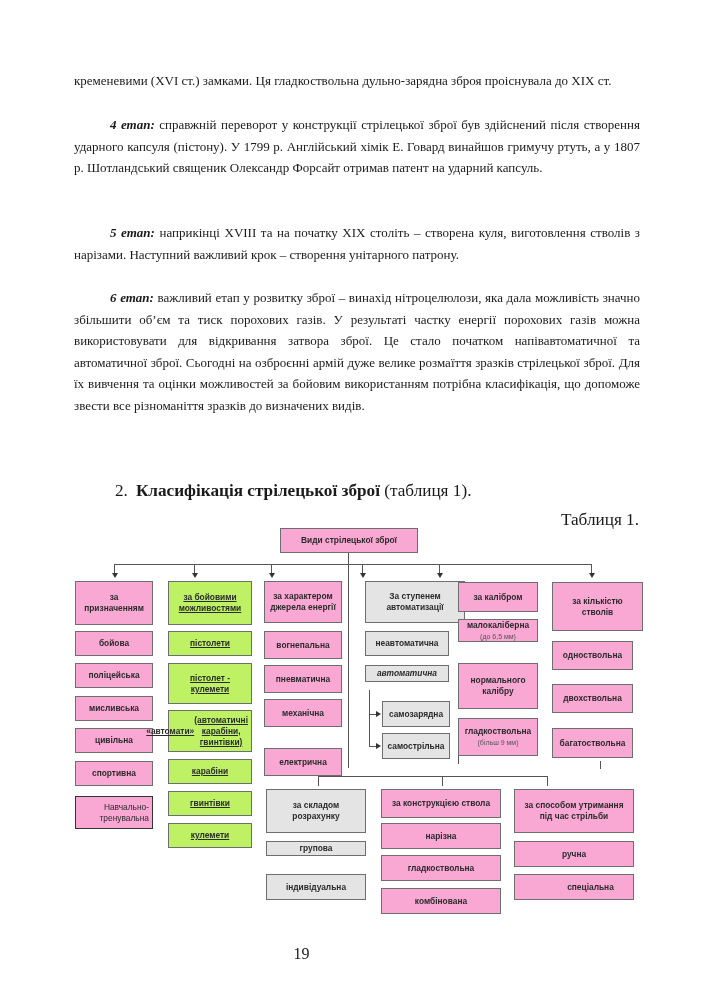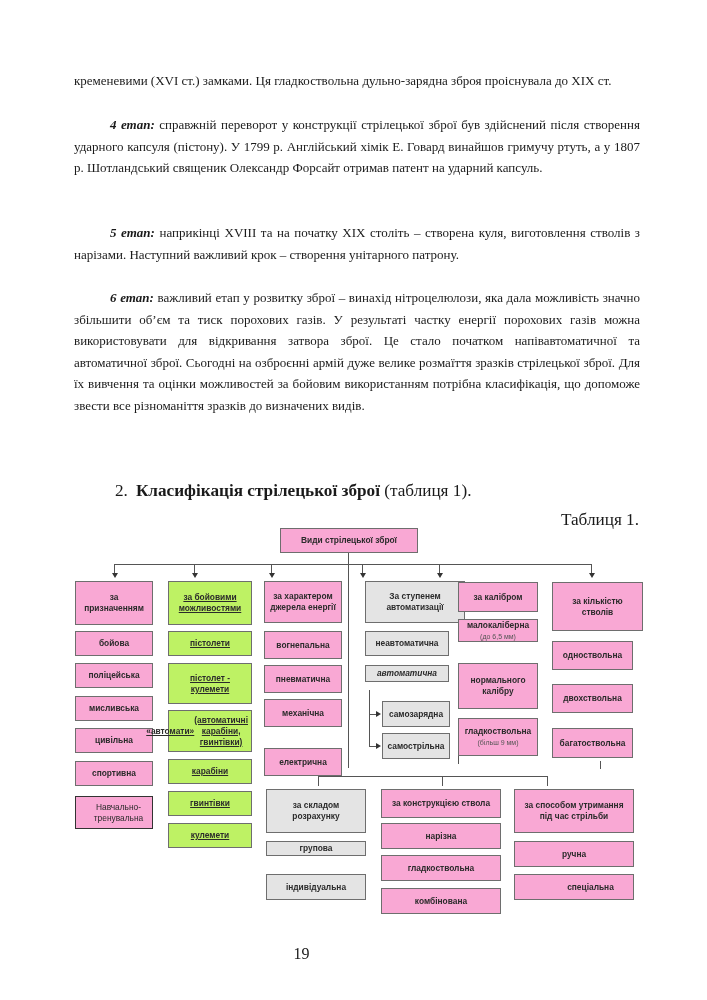--- a/index.html
+++ b/index.html
@@ -8,21 +8,21 @@
   .para .ind { display:inline-block; width:36px; }
   .para b i, .para .stage { font-weight:bold; font-style:italic; }
   .heading { position:absolute; left:115px; top:481px; font-size:17.2px; }
   .heading .num { margin-right:8px; }
   .tablabel { position:absolute; right:68px; top:510px; font-size:17.2px; }
   .pagenum { position:absolute; left:0; width:603px; top:945px; text-align:center; font-size:16px; }
   .box { position:absolute; box-sizing:border-box; border:1.3px solid #6e6e6e; background:#f9a8d4; display:flex; align-items:center; justify-content:center; text-align:center; font-family:"Liberation Sans", sans-serif; font-weight:bold; font-size:8.4px; line-height:11px; color:#2b2b2b; padding:1px 3px; }
   .box.dark { background:#bef264;text-decoration:underline; }
   .box.light { background:#e4e4e4; }
   .box .sub { display:block; font-weight:normal; font-size:7px; color:#555; }
-  .box.plain { font-weight:normal; justify-content:flex-start; text-align:center; padding-left:12px; border-color:#333; }
+  .box.plain { font-weight:normal; justify-content:flex-start; text-align:right; padding-left:12px; border-color:#333; }
   .ln { position:absolute; background:#555; }
   .arr { position:absolute; width:0; height:0; border-left:3px solid transparent; border-right:3px solid transparent; border-top:5px solid #333; }
   .arr-r { position:absolute; width:0; height:0; border-top:3px solid transparent; border-bottom:3px solid transparent; border-left:5px solid #333; }
 </style>
 </head>
 <body>
 
 <div class="para" style="top:70px;"><span>кременевими (XVI ст.) замками. Ця гладкоствольна дульно-зарядна зброя проіснувала до XIX ст.</span></div>
 
 <div class="para" style="top:114px;"><span class="ind"></span><span class="stage">4 етап:</span><span> справжній переворот у конструкції стрілецької зброї був здійснений після створення ударного капсуля (пістону). У 1799 р. Англійський хімік Е. Говард винайшов гримучу ртуть, а у 1807 р. Шотландський священик Олександр Форсайт отримав патент на ударний капсуль.</span></div>

